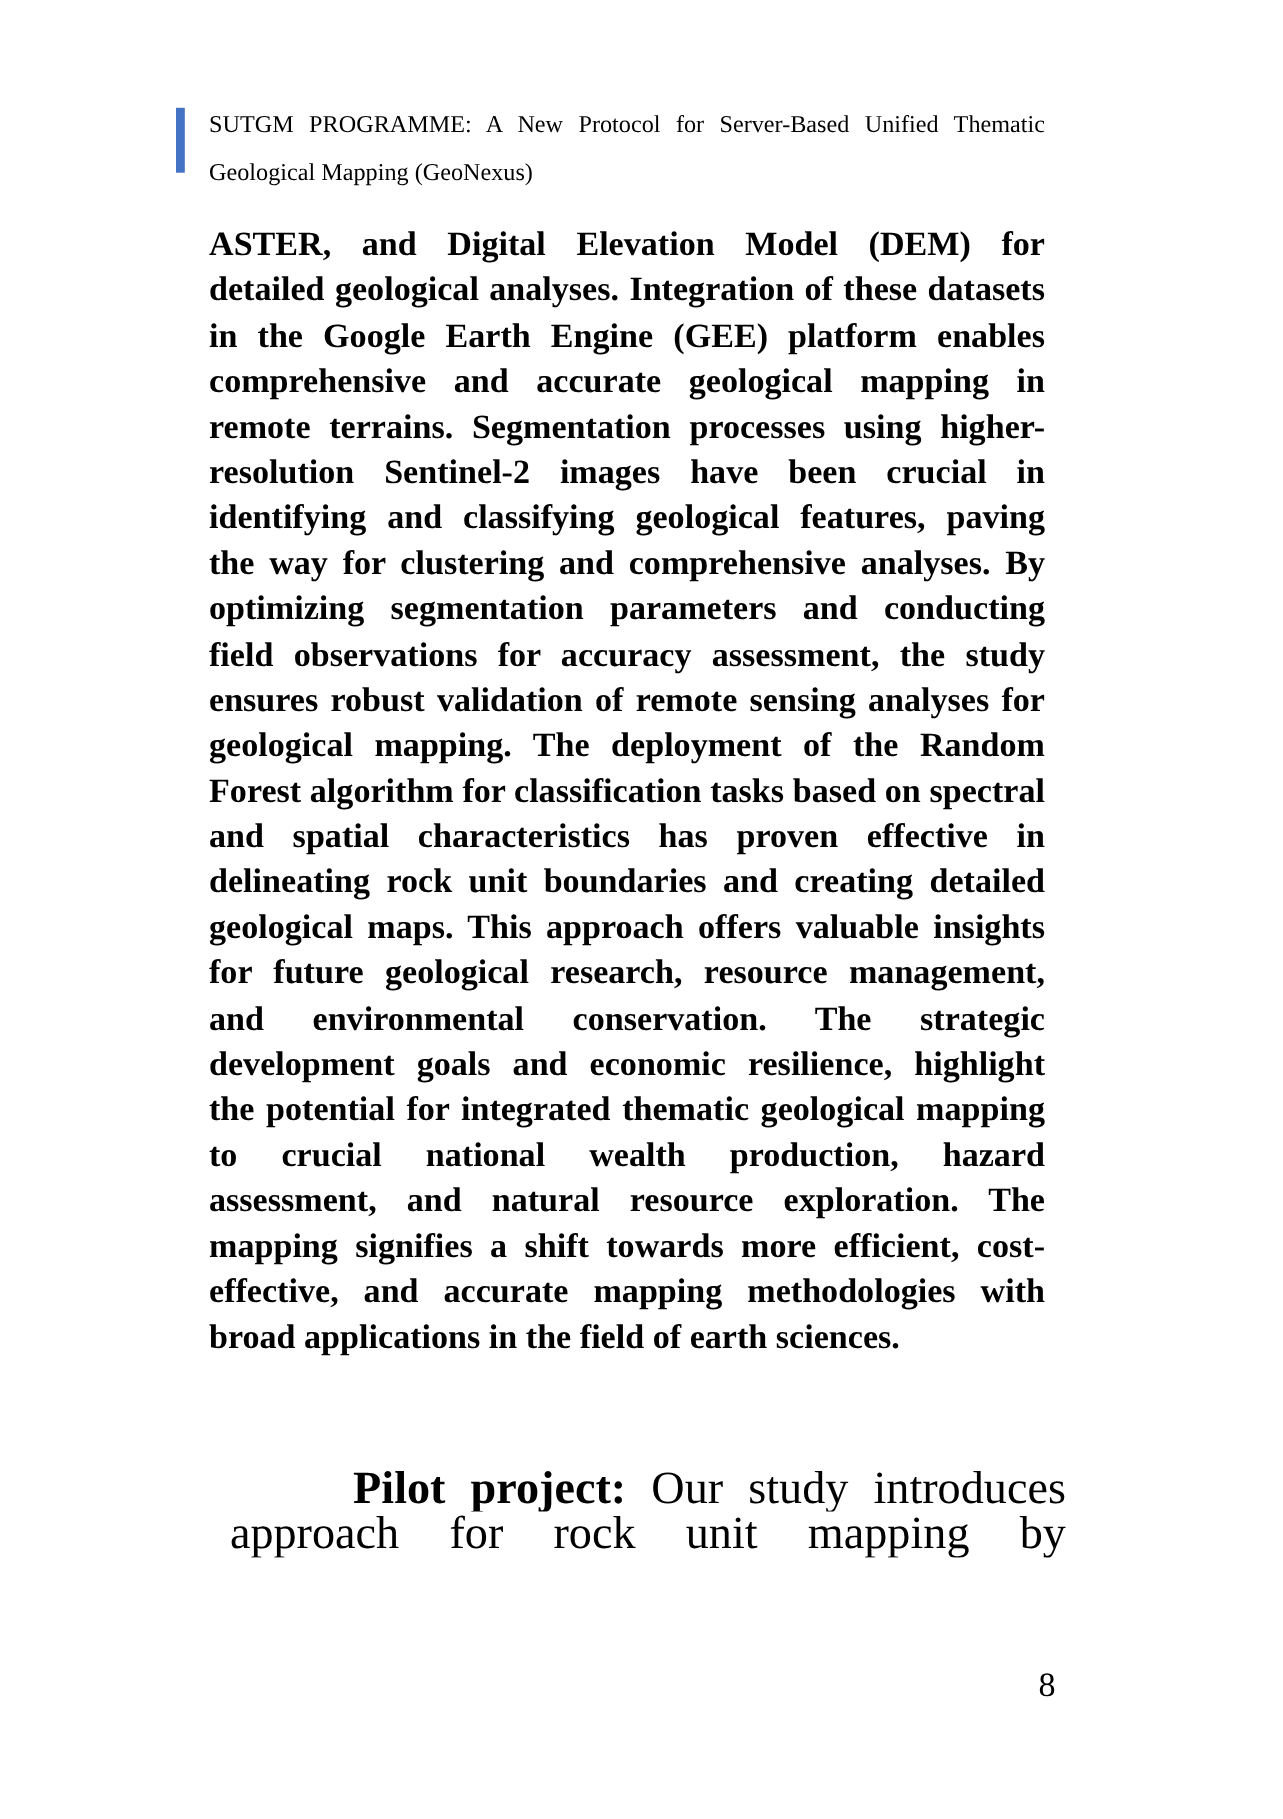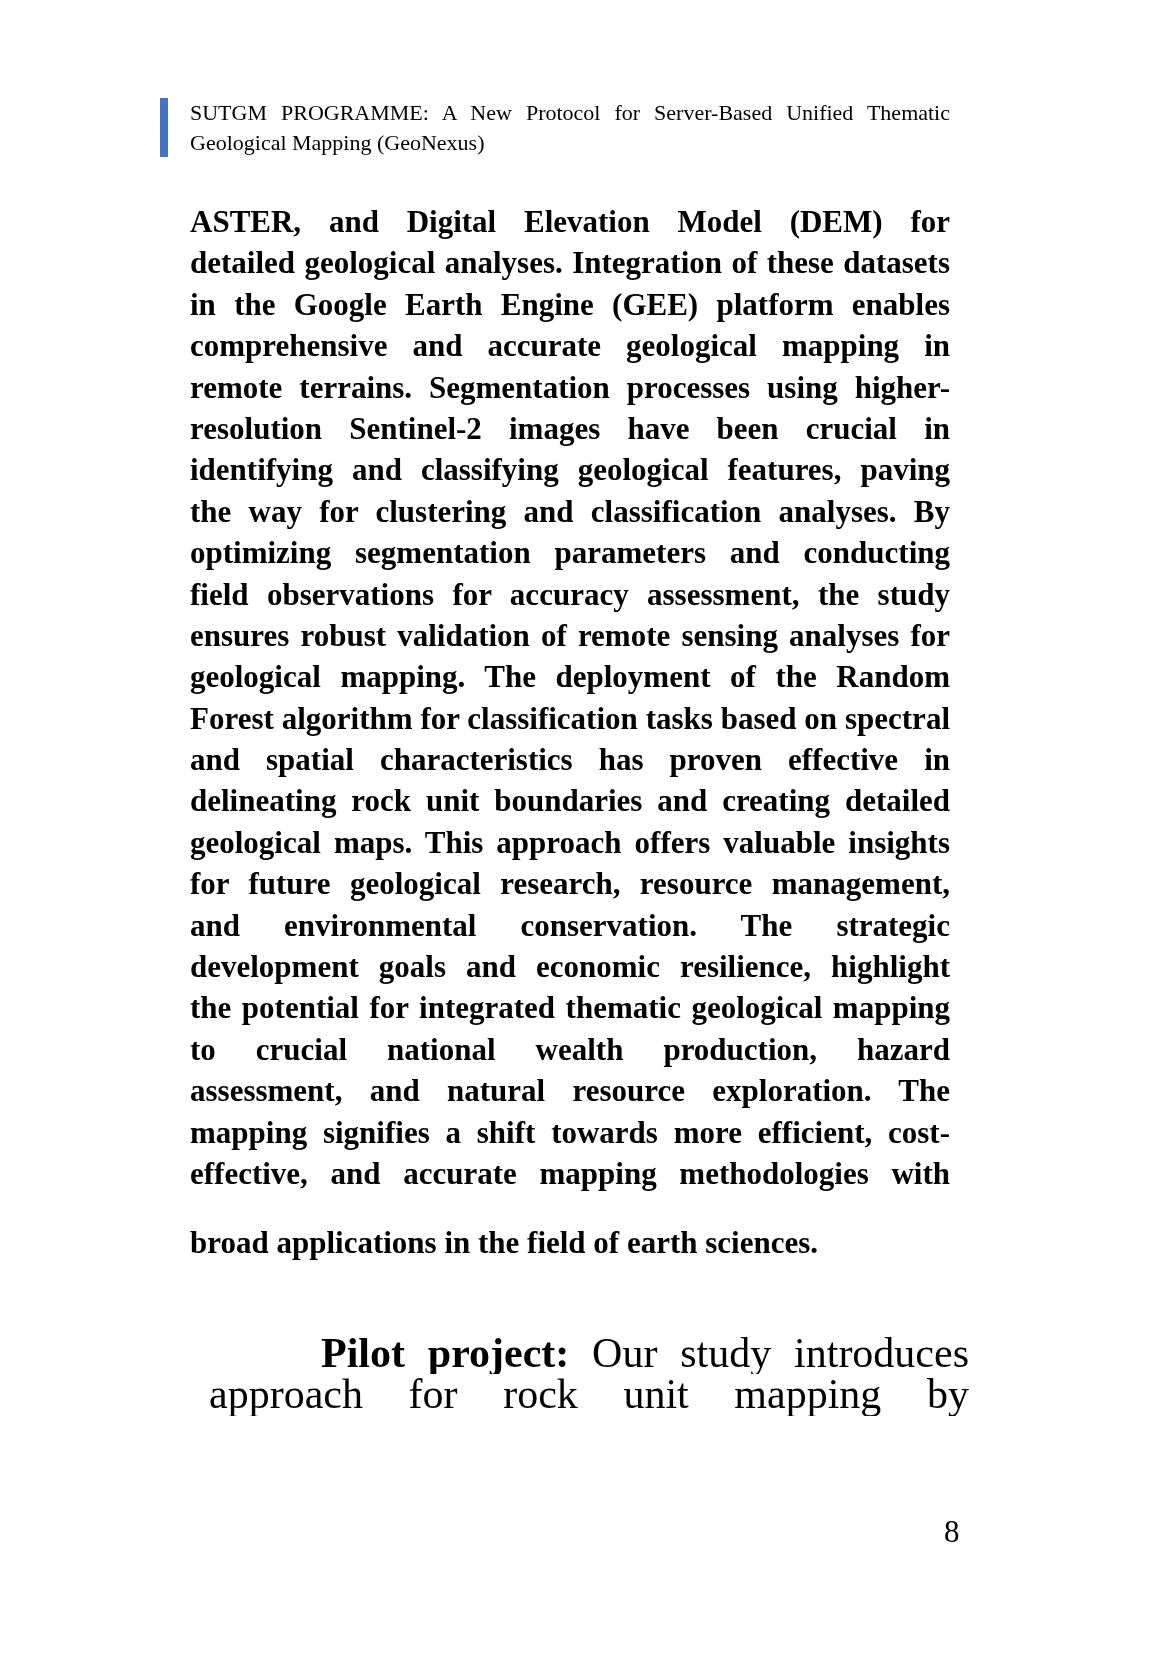--- a/index.html
+++ b/index.html
@@ -32,41 +32,41 @@
     width: 760px;
     font-size: 22px;
     line-height: 30px;
   }
   .header .hline1 {
     text-align: justify;
     text-align-last: justify;
   }
   .header .hline2 {
     text-align: left;
+    margin-top: 14px;
   }
 
   
   .para1 {
     position: absolute;
     left: 190px;
     top: 201px;
     width: 760px;
     font-size: 31px;
     line-height: 41.4px;
     font-weight: bold;
   }
   .para1 .line {
     text-align: justify;
     text-align-last: justify;
     height: 41.4px;
     overflow: hidden;
   }
   .para1 .line:last-child {
     text-align-last: left;
-    margin-top: 28px;
   }
   .para2 {
     position: absolute;
     left: 190px;
     top: 1333px;
     width: 760px;
     font-size: 42px;
     line-height: 41.4px;
     margin-left: 19px;
   }
@@ -105,21 +105,21 @@
   </div>
 
   <div class="para1">
       <div class="line">ASTER, and Digital Elevation Model (DEM) for</div>
       <div class="line">detailed geological analyses. Integration of these datasets</div>
       <div class="line">in the Google Earth Engine (GEE) platform enables</div>
       <div class="line">comprehensive and accurate geological mapping in</div>
       <div class="line">remote terrains. Segmentation processes using higher-</div>
       <div class="line">resolution Sentinel-2 images have been crucial in</div>
       <div class="line">identifying and classifying geological features, paving</div>
-      <div class="line">the way for clustering and classification analyses. By</div>
+      <div class="line">the way for clustering and comprehensive analyses. By</div>
       <div class="line">optimizing segmentation parameters and conducting</div>
       <div class="line">field observations for accuracy assessment, the study</div>
       <div class="line">ensures robust validation of remote sensing analyses for</div>
       <div class="line">geological mapping. The deployment of the Random</div>
       <div class="line">Forest algorithm for classification tasks based on spectral</div>
       <div class="line">and spatial characteristics has proven effective in</div>
       <div class="line">delineating rock unit boundaries and creating detailed</div>
       <div class="line">geological maps. This approach offers valuable insights</div>
       <div class="line">for future geological research, resource management,</div>
       <div class="line">and environmental conservation. The strategic</div>

